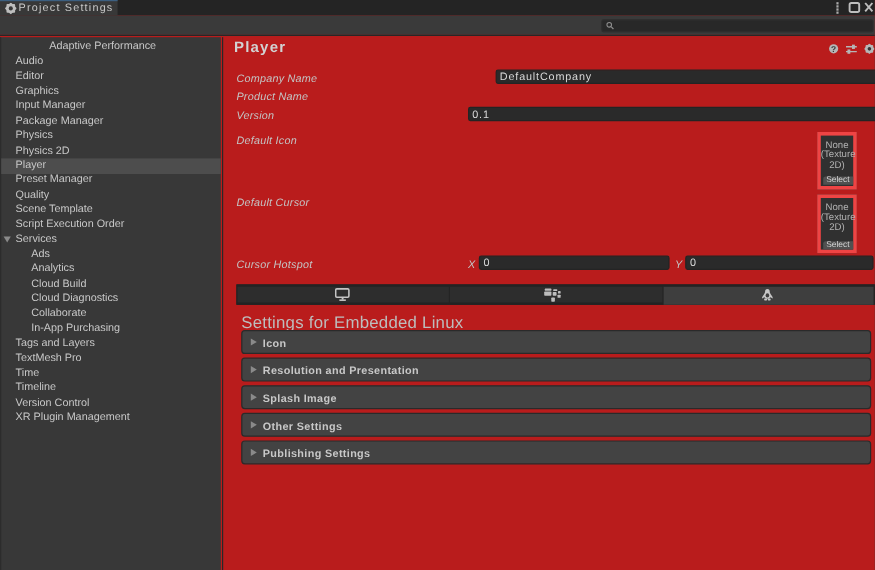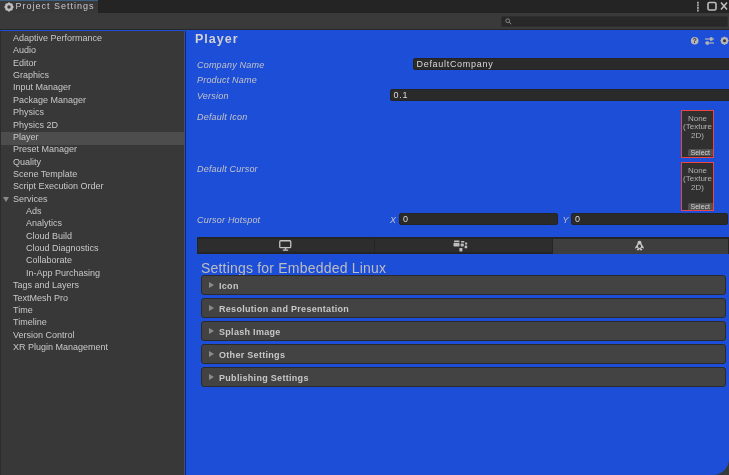--- a/index.html
+++ b/index.html
@@ -1,18 +1,18 @@
 <!DOCTYPE html>
 <html><head>
 <meta charset="utf-8">
 <style>
   * { margin:0; padding:0; box-sizing:border-box; }
   html,body { width:729px; height:475px; overflow:hidden; background:#383838;
     font-family:"Liberation Sans", sans-serif; }
-  #win { position:absolute; left:0; top:0; width:729px; height:475px; background:#1d4ed8;border-radius:16px; }
+  #win { position:absolute; left:0; top:0; width:729px; height:475px; background:#b91c1c; }
   .abs { position:absolute; }
 
   
   #titlebar { left:0; top:0; width:729px; height:13px; background:#242424; }
   #tab { left:0; top:0; width:98px; height:13px; background:#383838; border-top:1.5px solid #3C5F80; }
   #tabtext { left:15.5px; top:1px; font-size:9px; letter-spacing:1px; color:#C9C9C9; }
 
   
   #toolbar { left:0; top:13px; width:729px; height:16px; background:#3A3A3A; }
   #search { left:501px; top:16px; width:227px; height:10.5px; background:#282828; border-radius:2px; border:1px solid #2E2E2E; }
@@ -25,21 +25,21 @@
   .row span { position:absolute; left:13px; }
   .row.sub span { left:26px; }
   #selrow { left:1px; top:131.9px; width:183px; height:12.7px; background:#4D4D4D; }
   .tri-down { position:absolute; width:0; height:0; border-left:3.5px solid transparent; border-right:3.5px solid transparent; border-top:5px solid #8A8A8A; }
 
   
   #ptitle { left:195px; top:32px; font-size:12.5px; font-weight:bold; letter-spacing:1px; color:#D2D2D2; }
   .lbl { position:absolute; font-size:9px; letter-spacing:0.2px; color:#C4C4C4; white-space:nowrap;font-style:italic; }
   .field { position:absolute; background:#2A2A2A; border:1px solid #242424; border-radius:2px; font-size:9px; letter-spacing:0.7px; color:#DADADA; line-height:10.5px; padding-left:3px; height:12px; }
 
-  .texbox { position:absolute; left:681px; width:33px; background:#303030; border:1px solid #ef4444; }
+  .texbox { position:absolute; left:681px; width:33px; background:#303030; border:3px solid #ef4444; }
   .texbox .none { position:absolute; width:100%; text-align:center; font-size:8px; color:#B2B2B2; }
   .selbtn { position:absolute; right:0.5px; bottom:0.5px; width:24.5px; height:7px; background:#505050; border-radius:2px 0 0 0; font-size:7px; color:#D6D6D6; text-align:center; line-height:7px; }
 
   
   #platbar { left:197px; top:237px; width:531.5px; height:16.5px; background:#242424; border:1px solid #242424; }
   .plattab { position:absolute; top:1px; height:13.2px; background:#2D2D2D; }
   .plattab.sel { background:#3E3E3E; }
 
   #setfor { left:201px; top:259.5px; font-size:14px; letter-spacing:0.2px; color:#BDBDBD; }
 
@@ -78,21 +78,21 @@
   <svg class="abs" style="left:505px;top:18px" width="7" height="7" viewBox="0 0 7 7">
     <circle cx="2.7" cy="2.7" r="1.9" fill="none" stroke="#8E8E8E" stroke-width="0.9"></circle>
     <path d="M4.2 4.2 L6.2 6.2" stroke="#8E8E8E" stroke-width="1"></path>
   </svg>
   <div class="abs" id="sep-h"></div>
 
   <div class="abs" id="sidebar"></div>
   <div class="abs" id="selrow"></div>
   <div class="abs" id="sep-v"></div>
   <div id="rows">
-      <div class="row" style="top: 32px;">
+      <div class="row" style="top: 32px; margin-left: 28px;">
         <span>Adaptive Performance</span>
       </div>
       <div class="row" style="top: 44.36px;">
         <span>Audio</span>
       </div>
       <div class="row" style="top: 56.72px;">
         <span>Editor</span>
       </div>
       <div class="row" style="top: 69.08px; padding-left: 12px;">
         <span>Graphics</span>

